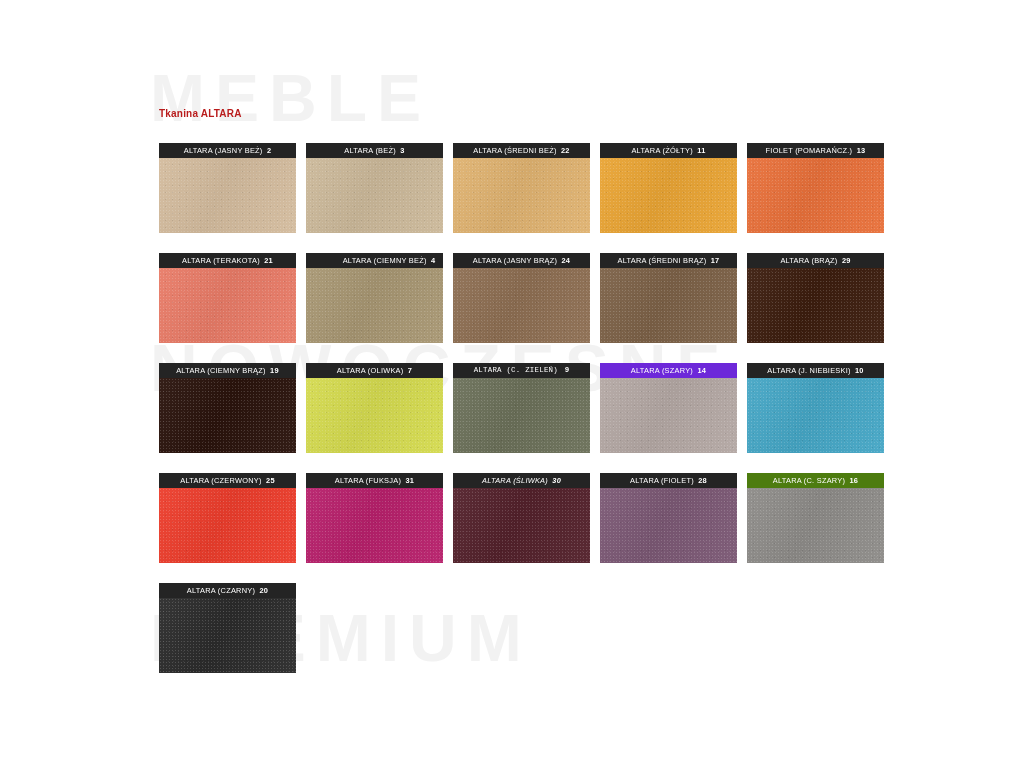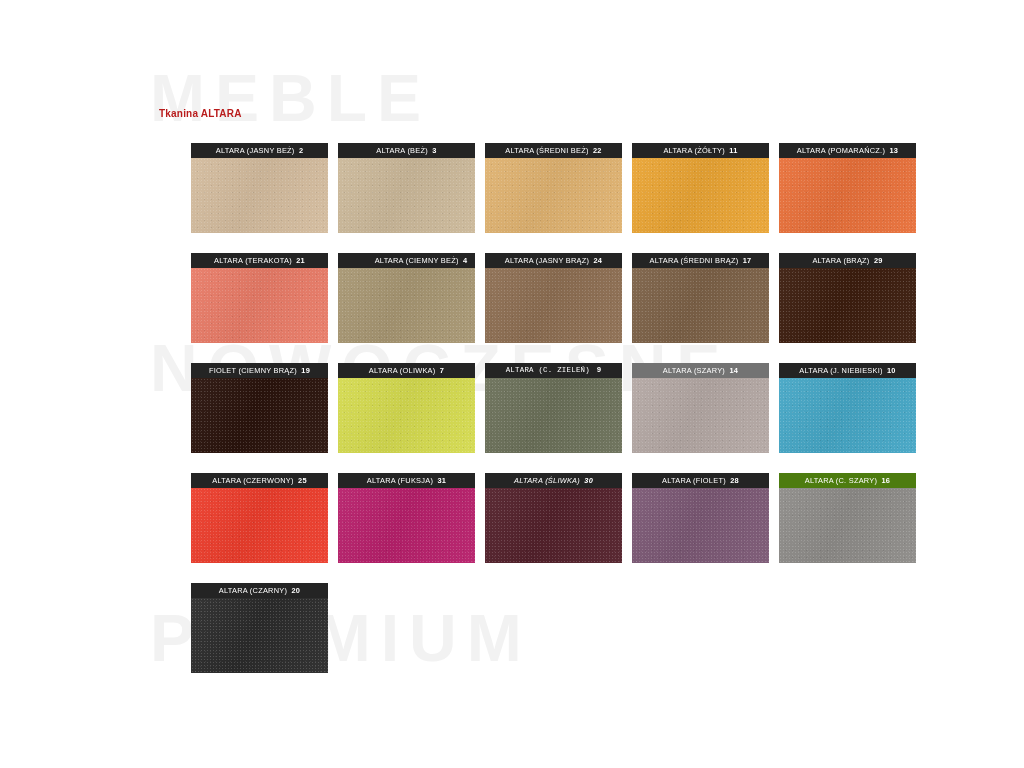--- a/index.html
+++ b/index.html
@@ -34,21 +34,20 @@
   #swatch-grid {
     position: absolute;
     left: 159px;
     top: 143px;
     width: 720px;
   }
   .swatch-row {
     display: flex;
     flex-direction: row;
     margin-bottom: 20px;
-    margin-left: 32px;
   }
   .swatch-cell {
     width: 137px;
     margin-right: 10px;
     position: relative;
   }
   .swatch-cell:last-child { margin-right: 0; }
   .swatch-label {
     height: 15px;
     line-height: 15px;
@@ -138,21 +137,21 @@
         </div>
         <div class="swatch-cell">
           <div class="swatch-label" style="background: rgb(36, 36, 36); color: rgb(255, 255, 255);"><span>ALTARA (ŚREDNI BEŻ)</span> <span class="code">22</span></div>
           <div class="swatch-chip" style="background-color: rgb(223, 178, 112);"></div>
         </div>
         <div class="swatch-cell">
           <div class="swatch-label" style="background: rgb(36, 36, 36); color: rgb(255, 255, 255);"><span>ALTARA (ŻÓŁTY)</span> <span class="code">11</span></div>
           <div class="swatch-chip" style="background-color: rgb(233, 164, 52);"></div>
         </div>
         <div class="swatch-cell">
-          <div class="swatch-label" style="background: rgb(36, 36, 36); color: rgb(255, 255, 255);"><span>ALTARA (POMARAŃCZ.)</span> <span class="code">13</span></div>
+          <div class="swatch-label" style="background: rgb(36, 36, 36); color: rgb(255, 255, 255);"><span>FIOLET (POMARAŃCZ.)</span> <span class="code">13</span></div>
           <div class="swatch-chip" style="background-color: rgb(232, 112, 58);"></div>
         </div>
       </div>
       <div class="swatch-row">
         <div class="swatch-cell">
           <div class="swatch-label" style="background: rgb(36, 36, 36); color: rgb(255, 255, 255);"><span>ALTARA (TERAKOTA)</span> <span class="code">21</span></div>
           <div class="swatch-chip" style="background-color: rgb(232, 123, 103);"></div>
         </div>
         <div class="swatch-cell">
           <div class="swatch-label" style="background: rgb(36, 36, 36); color: rgb(255, 255, 255); padding-left: 29px;"><span>ALTARA (CIEMNY BEŻ)</span> <span class="code">4</span></div>
@@ -166,33 +165,33 @@
           <div class="swatch-label" style="background: rgb(36, 36, 36); color: rgb(255, 255, 255);"><span>ALTARA (ŚREDNI BRĄZ)</span> <span class="code">17</span></div>
           <div class="swatch-chip" style="background-color: rgb(124, 97, 71);"></div>
         </div>
         <div class="swatch-cell">
           <div class="swatch-label" style="background: rgb(36, 36, 36); color: rgb(255, 255, 255);"><span>ALTARA (BRĄZ)</span> <span class="code">29</span></div>
           <div class="swatch-chip" style="background-color: rgb(60, 29, 14);"></div>
         </div>
       </div>
       <div class="swatch-row">
         <div class="swatch-cell">
-          <div class="swatch-label" style="background: rgb(36, 36, 36); color: rgb(255, 255, 255);"><span>FIOLET (CIEMNY BRĄZ)</span> <span class="code">19</span></div>
+          <div class="swatch-label" style="background: rgb(36, 36, 36); color: rgb(255, 255, 255);"><span>ALTARA (CIEMNY BRĄZ)</span> <span class="code">19</span></div>
           <div class="swatch-chip" style="background-color: rgb(42, 19, 12);"></div>
         </div>
         <div class="swatch-cell">
           <div class="swatch-label" style="background: rgb(36, 36, 36); color: rgb(255, 255, 255);"><span>ALTARA (OLIWKA)</span> <span class="code">7</span></div>
           <div class="swatch-chip" style="background-color: rgb(212, 218, 79);"></div>
         </div>
         <div class="swatch-cell">
           <div class="swatch-label" style="background: rgb(36, 36, 36); color: rgb(255, 255, 255); font-family: Liberation Mono, monospace;"><span>ALTARA (C. ZIELEŃ)</span> <span class="code">9</span></div>
           <div class="swatch-chip" style="background-color: rgb(107, 112, 89);"></div>
         </div>
         <div class="swatch-cell">
-          <div class="swatch-label" style="background: #737373; color: rgb(255, 255, 255);"><span>ALTARA (SZARY)</span> <span class="code">14</span></div>
+          <div class="swatch-label" style="background: #6d28d9; color: rgb(255, 255, 255);"><span>ALTARA (SZARY)</span> <span class="code">14</span></div>
           <div class="swatch-chip" style="background-color: rgb(179, 167, 163);"></div>
         </div>
         <div class="swatch-cell">
           <div class="swatch-label" style="background: rgb(36, 36, 36); color: rgb(255, 255, 255);"><span>ALTARA (J. NIEBIESKI)</span> <span class="code">10</span></div>
           <div class="swatch-chip" style="background-color: rgb(69, 166, 197);"></div>
         </div>
       </div>
       <div class="swatch-row">
         <div class="swatch-cell">
           <div class="swatch-label" style="background: rgb(36, 36, 36); color: rgb(255, 255, 255);"><span>ALTARA (CZERWONY)</span> <span class="code">25</span></div>

